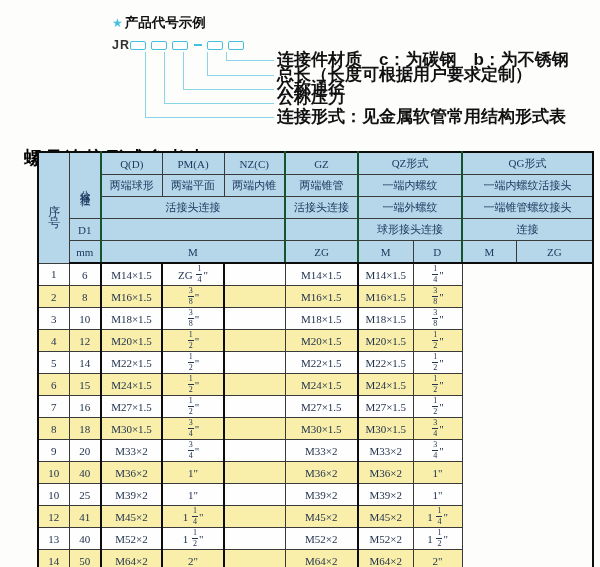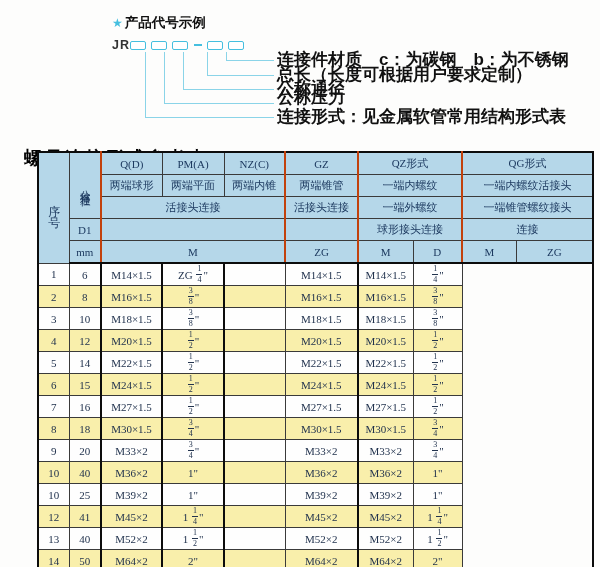--- a/index.html
+++ b/index.html
@@ -26,21 +26,21 @@
   #tbl-wrap{position:absolute;left:37px;top:151px;}
   table{border-collapse:collapse;table-layout:fixed;width:555px;
         font-family:"Liberation Serif","DejaVu Serif",serif;}
   th,td{border:1px solid #3a3a3a;padding:0;text-align:center;vertical-align:middle;
         font-size:11px;font-weight:normal;color:#22334e;overflow:hidden;}
   table{border:2px solid #0c0c0c;}
   thead th{background:var(--hdr);color:#1d3a60;height:21px;}
   thead tr:last-child th{border-bottom:2px solid #0c0c0c;}
   tbody td{height:21px;background:#fefefe;}
   tbody tr.alt td{background:var(--yrow);}
-  .bl{border-left:2px solid #c2410c;}
+  .bl{border-left:2px solid #14532d;}
   tbody td:nth-child(3),tbody td:nth-child(4),tbody td:nth-child(5),tbody td:nth-child(7){
       border-left:2px solid #0c0c0c;}
   .vert{writing-mode:vertical-lr;text-orientation:upright;margin:0 auto;}
   .v-serial{letter-spacing:13px;font-size:12px;}
   .v-dn{letter-spacing:2px;font-size:10.5px;}
   .frac{display:inline-block;vertical-align:-3px;line-height:1;margin:0 1px;}
   .frac .num{display:block;font-size:8px;line-height:8px;border-bottom:1px solid currentColor;padding:0 1px 1px;}
   .frac .den{display:block;font-size:8px;line-height:8px;padding-top:1px;}
 </style>
 </head>

